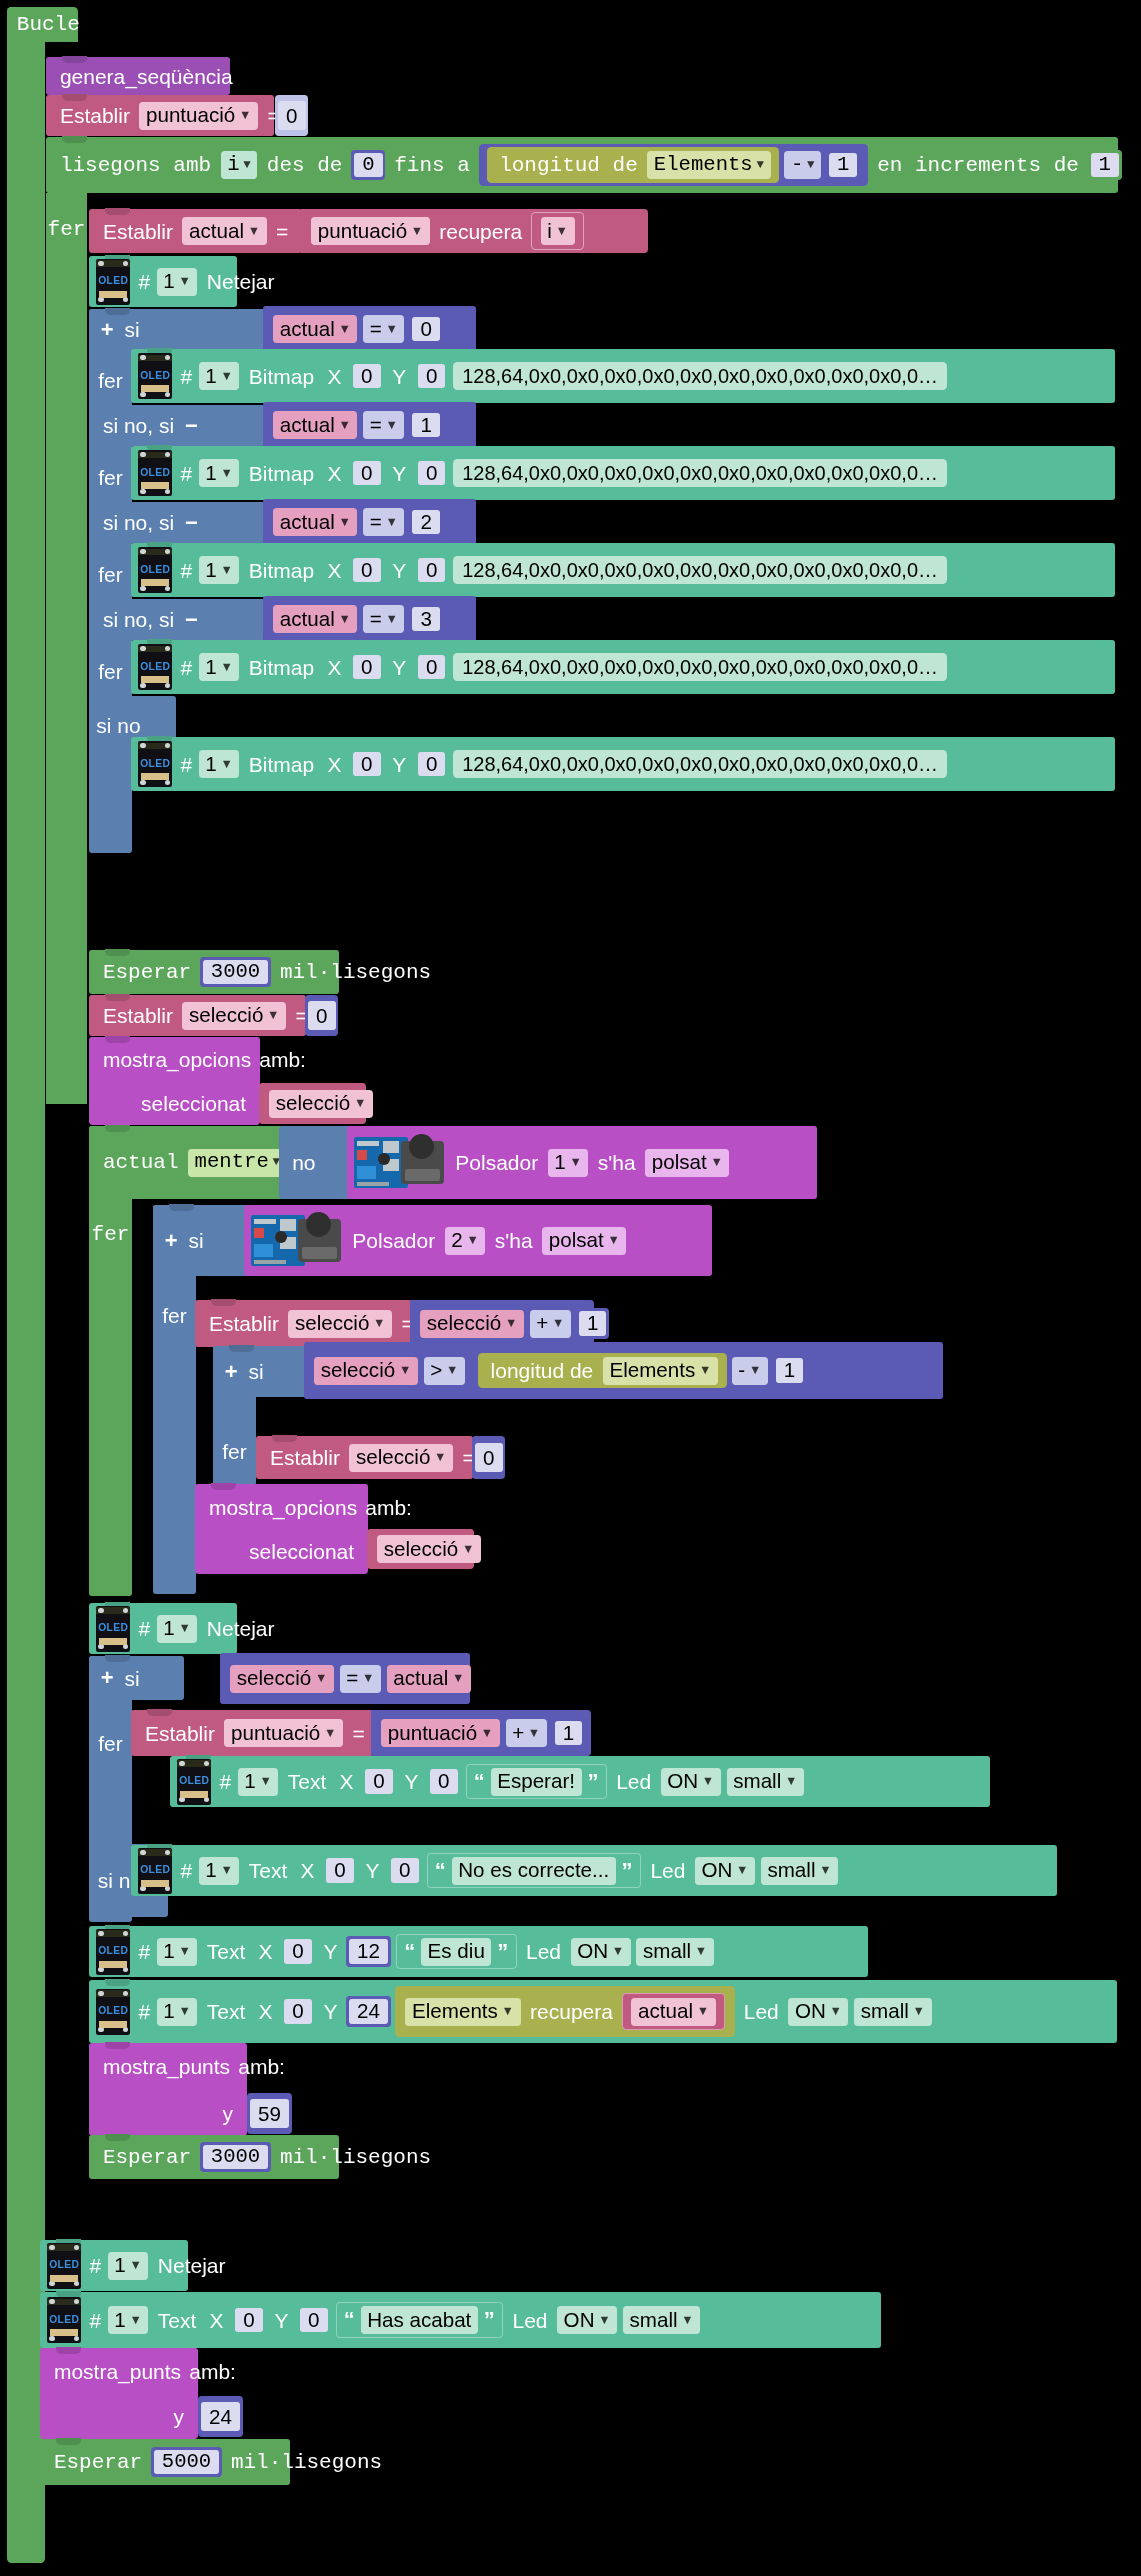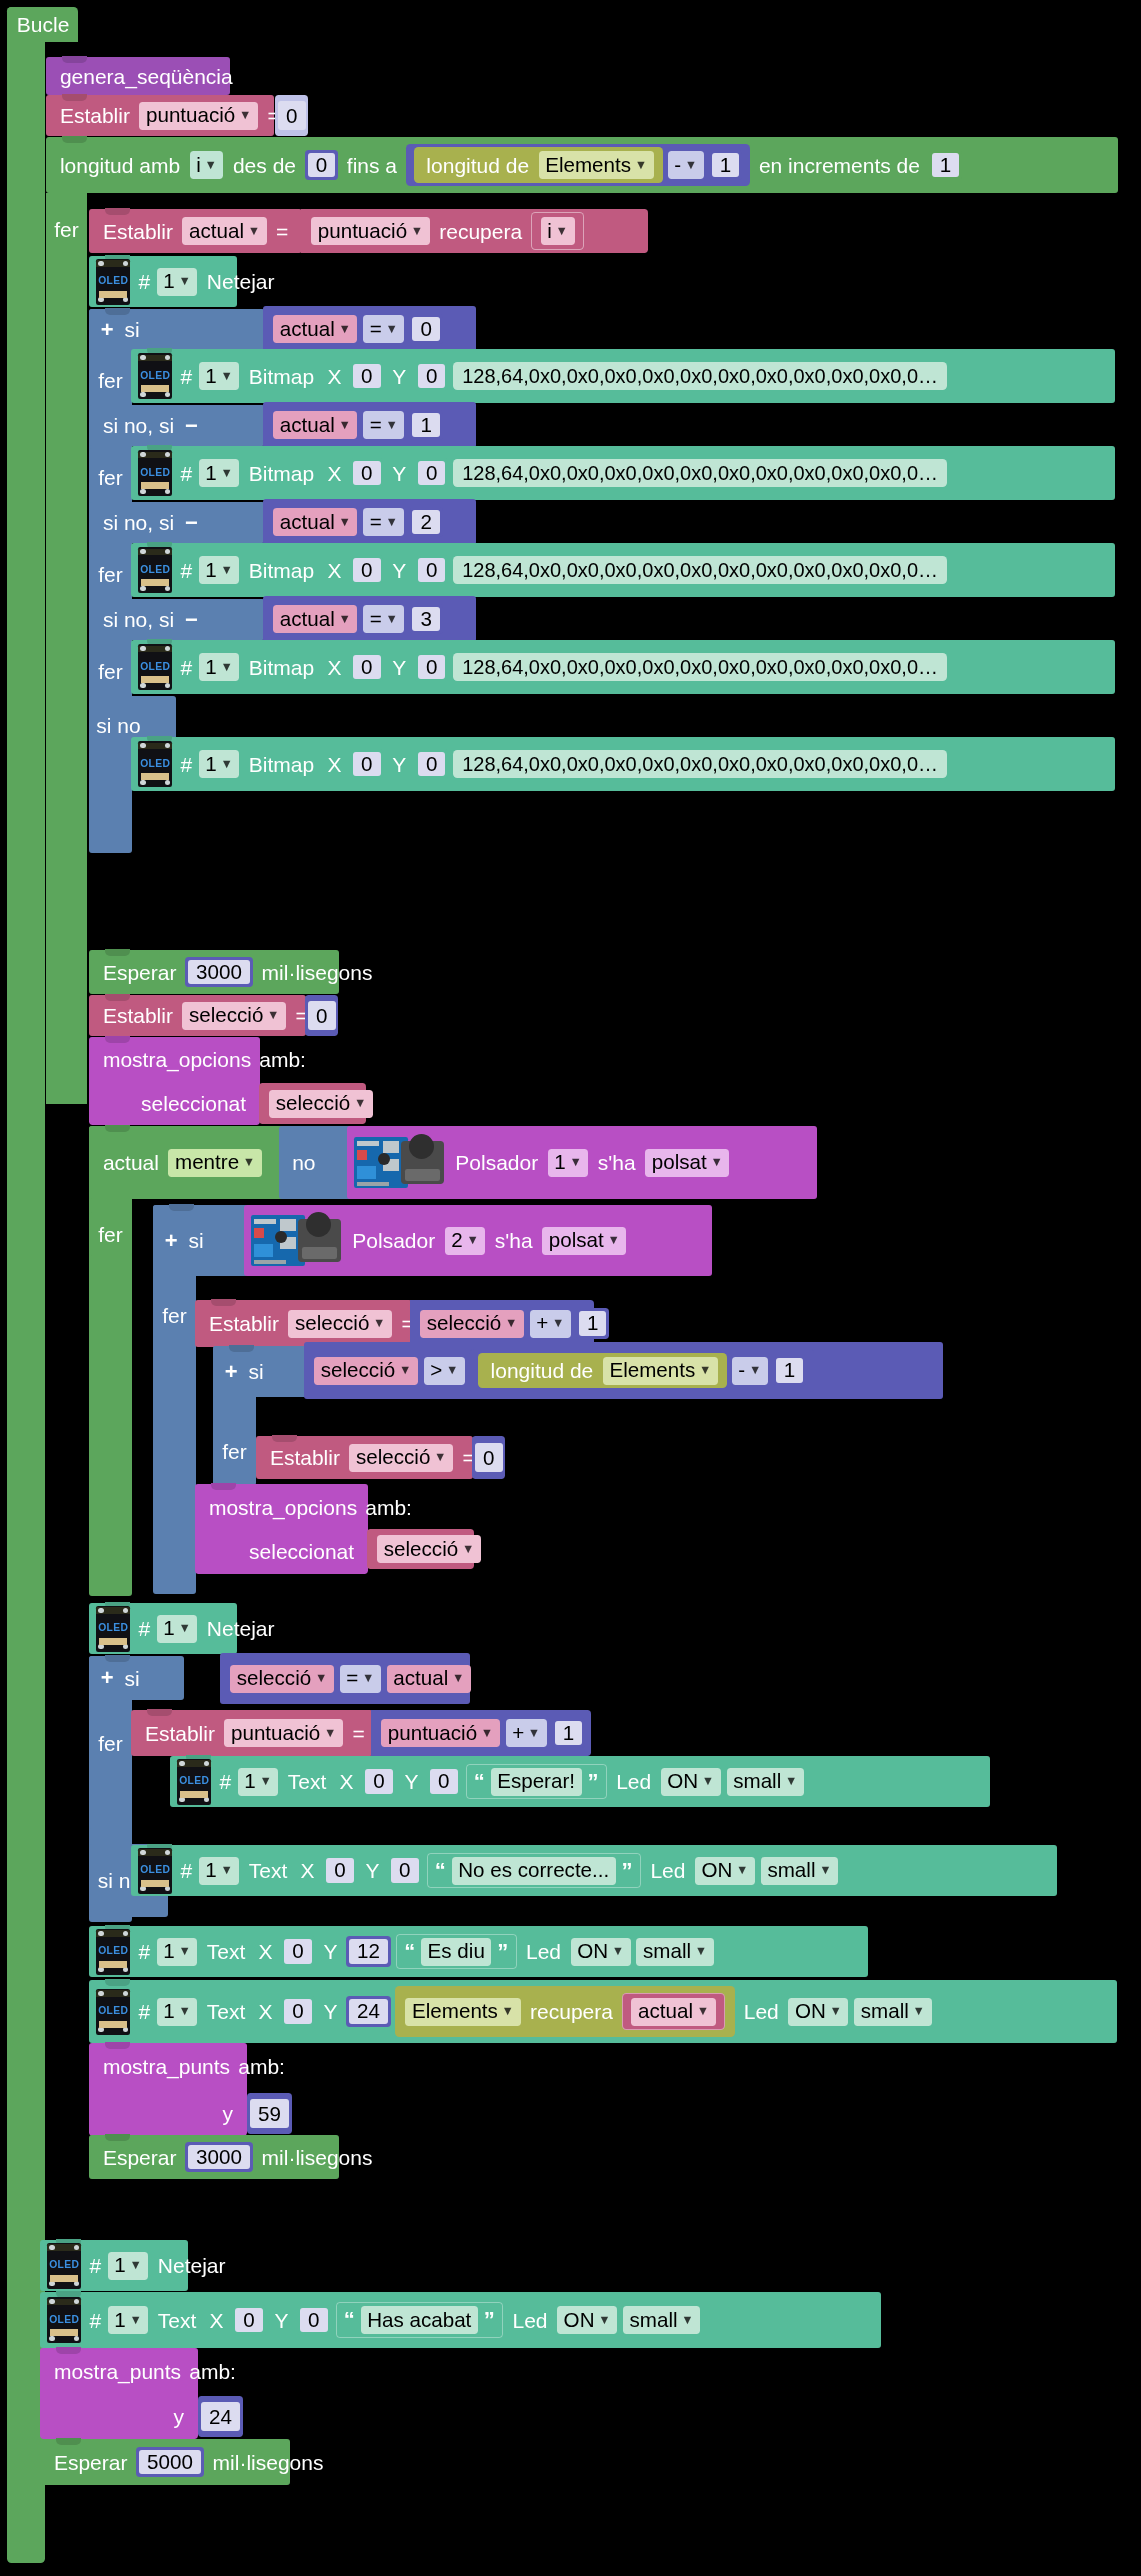--- a/index.html
+++ b/index.html
@@ -34,21 +34,21 @@
     position:absolute; top:-0.7px; left:16px;
     width:25px; height:6.6px;
     border-radius: 0 0 5.1px 5.1px;
     background: inherit;
     filter: brightness(0.86);
   }
   .lbl { color:#fff; margin:0 6.6px; font-size:21px; }
   .lbl.dark { color:#000; }
 
   
-  .c-green   { background:#5CA65C; }
+  .c-green   { background:#5CA65C;font-family:Liberation Mono, monospace; }
   .c-pink    { background:#C05A80; }
   .c-purple  { background:#9B4FB5; }
   .c-magenta { background:#B84FC4; }
   .c-blue    { background:#5B80B0; }
   .c-indigo  { background:#5B5BB5; }
   .c-teal    { background:#56BC9A; }
 
   
   .chip {
     display:inline-flex; align-items:center; justify-content:center;
@@ -188,21 +188,21 @@
       <span>puntuació</span>
         <span class="caret">▼</span>
     </span>
     <span class="lbl">=</span>
   </div>
   <div class="numsock f-lav" style="position:absolute;left:273px;top:95px;height:41px;">
     <span class="num">0</span>
   </div>
 
   <div class="blk c-green notch-top" style="left:46px;top:137px;width:1072px;height:56px;">
-    <span class="lbl">longitud amb</span>
+    <span class="lbl">lisegons amb</span>
     <span class="chip chip-greenlt">
       <span>i</span>
         <span class="caret">▼</span>
     </span>
     <span class="lbl">des de</span>
     <span class="numsock f-indigo">
       <span class="num">0</span>
     </span>
     <span class="lbl">fins a</span>
     <span class="rep rep-indigo">

